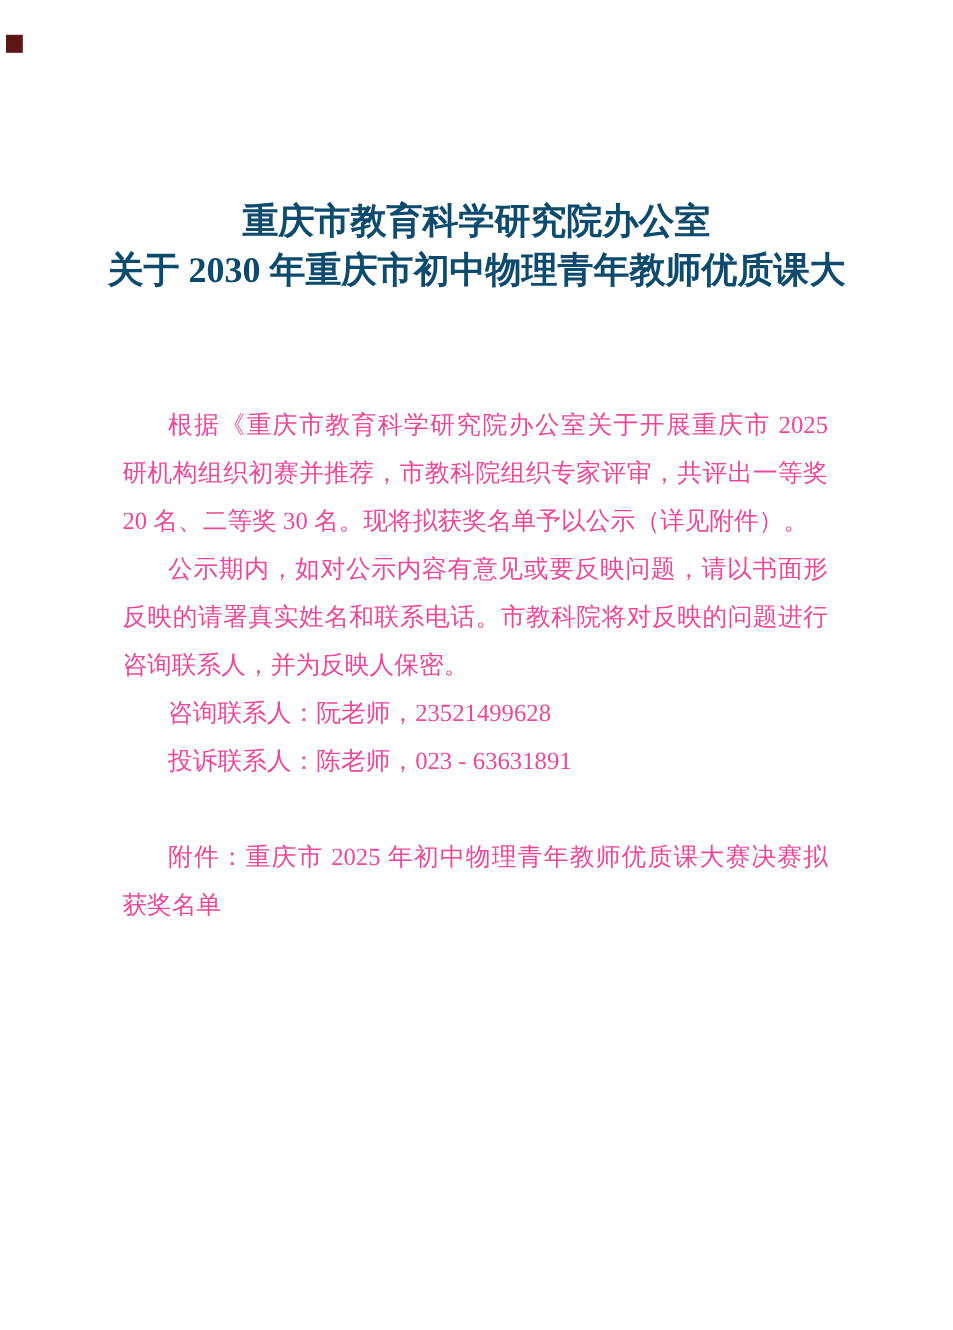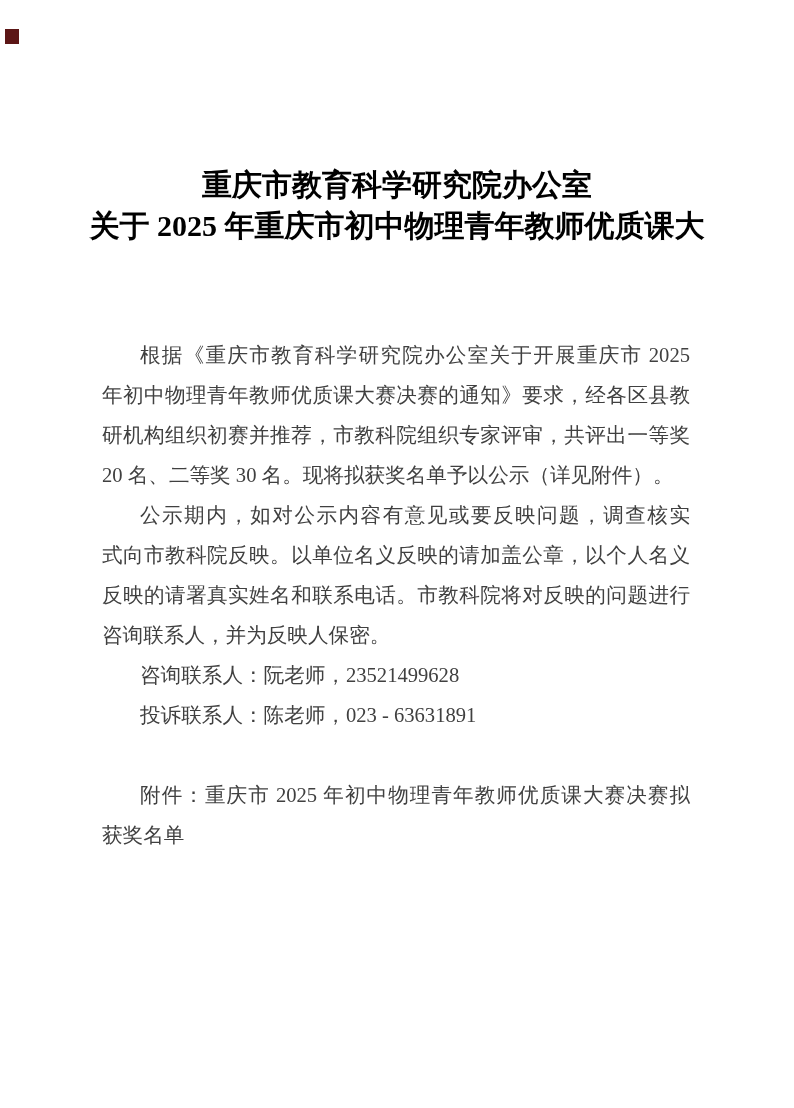--- a/index.html
+++ b/index.html
@@ -31,30 +31,30 @@
   .doc-title {
     position: absolute;
     top: 164px;
     left: 50px;
     right: 50px;
     text-align: center;
     font-weight: bold;
     font-size: 30px;
     line-height: 41px;
     letter-spacing: 0px;
-    color: #000000;
+    color: #0c4a6e;
   }
   .doc-body {
     position: absolute;
     top: 335px;
     left: 102px;
     width: 588px;
     font-size: 20.6px;
     line-height: 40px;
-    color: #404040;
+    color: #ec4899;
   }
   .line {
     min-height: 40px;
     white-space: nowrap;
     text-align: left;
   }
   .line.wrapok { white-space: normal; font-family: Liberation Serif, serif; }
   .jst {
     white-space: normal;
     text-align: justify;
@@ -66,30 +66,28 @@
 </style>
 </head>
 <body>
 
 <div class="page">
 
   <div class="corner-mark"></div>
 
   <div class="doc-title">
     <div>重庆市教育科学研究院办公室</div>
-    <div>关于 2025 年重庆市初中物理青年教师优质课大</div>
+    <div>关于 2030 年重庆市初中物理青年教师优质课大</div>
   </div>
 
   <div class="doc-body">
     <div class="line jst ind">根据《重庆市教育科学研究院办公室关于开展重庆市 2025</div>
-    <div class="line jst">年初中物理青年教师优质课大赛决赛的通知》要求，经各区县教</div>
     <div class="line jst">研机构组织初赛并推荐，市教科院组织专家评审，共评出一等奖</div>
     <div class="line wrapok">20 名、二等奖 30 名。现将拟获奖名单予以公示（详见附件）。</div>
-    <div class="line jst ind">公示期内，如对公示内容有意见或要反映问题，调查核实</div>
-    <div class="line jst">式向市教科院反映。以单位名义反映的请加盖公章，以个人名义</div>
+    <div class="line jst ind">公示期内，如对公示内容有意见或要反映问题，请以书面形</div>
     <div class="line jst">反映的请署真实姓名和联系电话。市教科院将对反映的问题进行</div>
     <div class="line">咨询联系人，并为反映人保密。</div>
     <div class="line ind">咨询联系人：阮老师，23521499628</div>
     <div class="line ind">投诉联系人：陈老师，023 - 63631891</div>
     <div class="line blank"></div>
     <div class="line jst ind">附件：重庆市 2025 年初中物理青年教师优质课大赛决赛拟</div>
     <div class="line">获奖名单</div>
   </div>
 
 </div>

